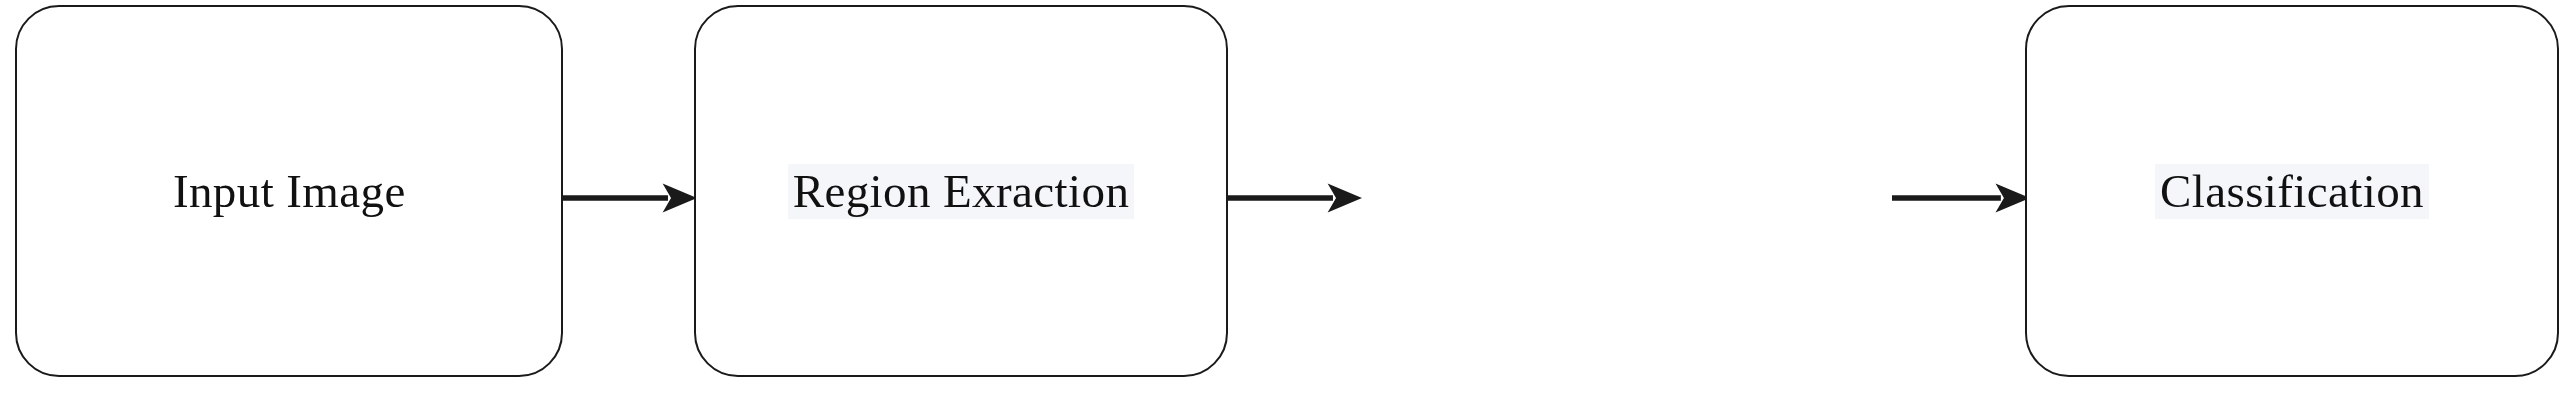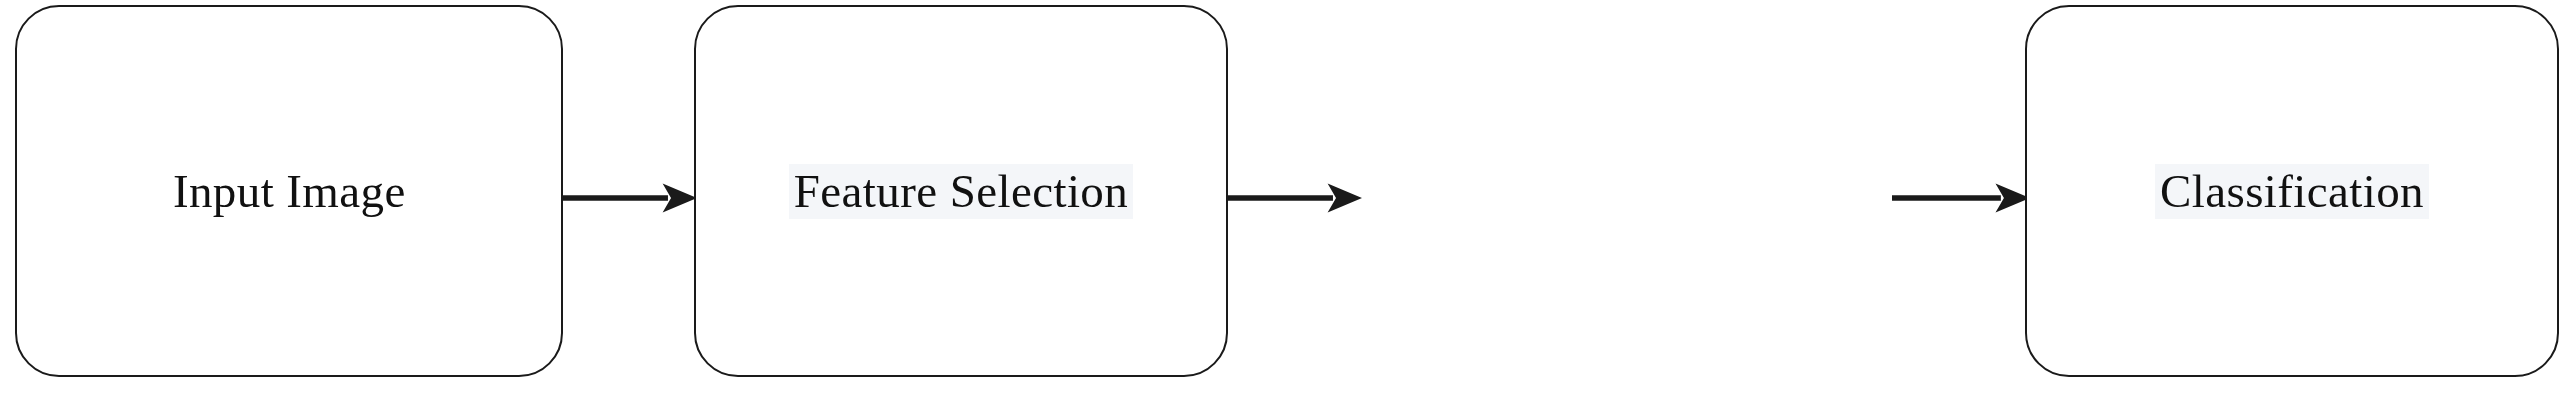--- a/index.html
+++ b/index.html
@@ -70,21 +70,21 @@
   </div>
 
   <div class="connector" style="left:561px; top:175px; width:136px;">
     <svg viewBox="0 0 178 60" preserveAspectRatio="none" aria-hidden="true">
       <line x1="0" y1="30" x2="140" y2="30" stroke="#1a1a1a" stroke-width="7"></line>
       <polygon points="133,11 178,30 133,49 144,30" fill="#1a1a1a"></polygon>
     </svg>
   </div>
 
   <div class="stage" style="left:694px; top:5.4px; width:534px; height:372px;">
-    <span class="stage-label highlighted">Feature Selection</span>
+    <span class="stage-label highlighted">Region Exraction</span>
   </div>
 
   <div class="connector" style="left:1226px; top:175px; width:136px;">
     <svg viewBox="0 0 178 60" preserveAspectRatio="none" aria-hidden="true">
       <line x1="0" y1="30" x2="140" y2="30" stroke="#1a1a1a" stroke-width="7"></line>
       <polygon points="133,11 178,30 133,49 144,30" fill="#1a1a1a"></polygon>
     </svg>
   </div>
 
 

